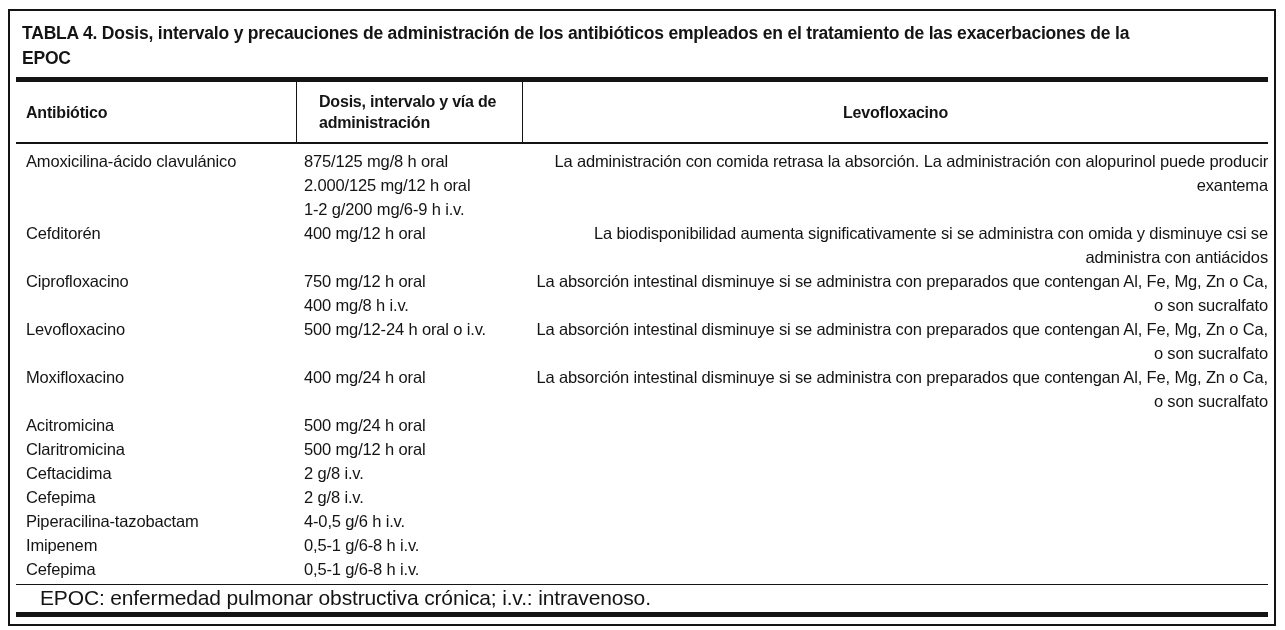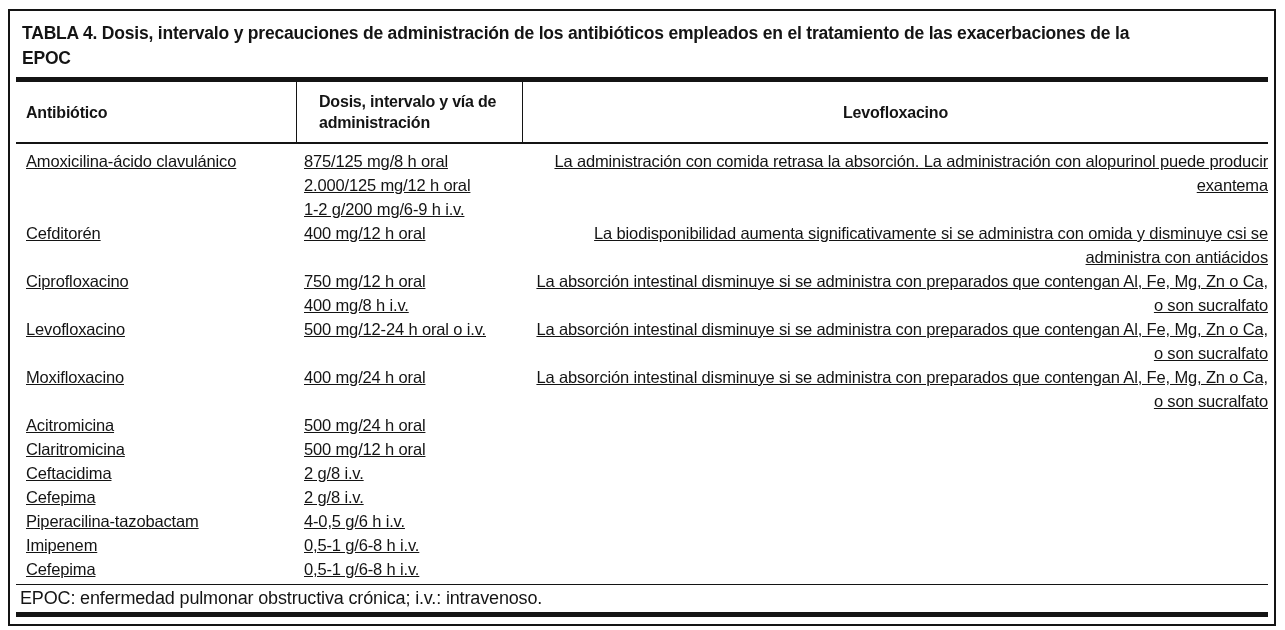--- a/index.html
+++ b/index.html
@@ -73,40 +73,41 @@
   
   .tbody{
     flex:1;
     margin:0 6px;
     padding-top:5px;
     font-size:16.5px;
     line-height:24px;
     letter-spacing:-0.15px;
     overflow:hidden;
   }
-  .row{ display:flex;text-decoration:underline; }
+  .row{ display:flex; }
   .cell{ }
   .name{ padding-left:10px; }
   .dose{ padding-left:8px; }
   .prec{
     padding-left:25px;
     text-indent:-20px;
   }
   
   .footrule{
     border-top:1.5px solid var(--ink);
     margin:0 6px;
     flex:none;
   }
   .footnote{
-    font-size:18px;
+    font-size:21px;
     line-height:22px;
     letter-spacing:-0.15px;
     padding:2px 0 3px 10px;
     flex:none;
+    margin-left:20px;
   }
 </style>
 </head>
 <body>
 
 <div class="frame">
 
   <div class="title">TABLA 4. Dosis, intervalo y precauciones de administración de los antibióticos empleados en el tratamiento de las exacerbaciones de la EPOC</div>
 
   <div class="bar top"></div>

